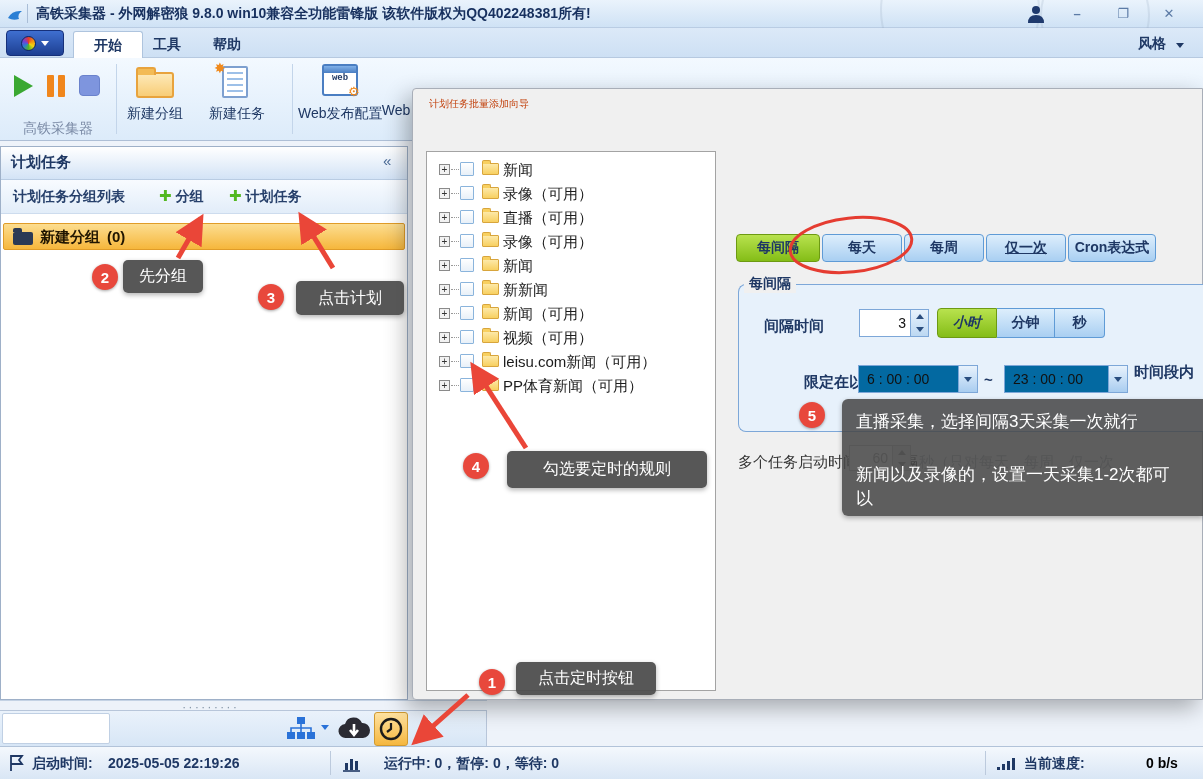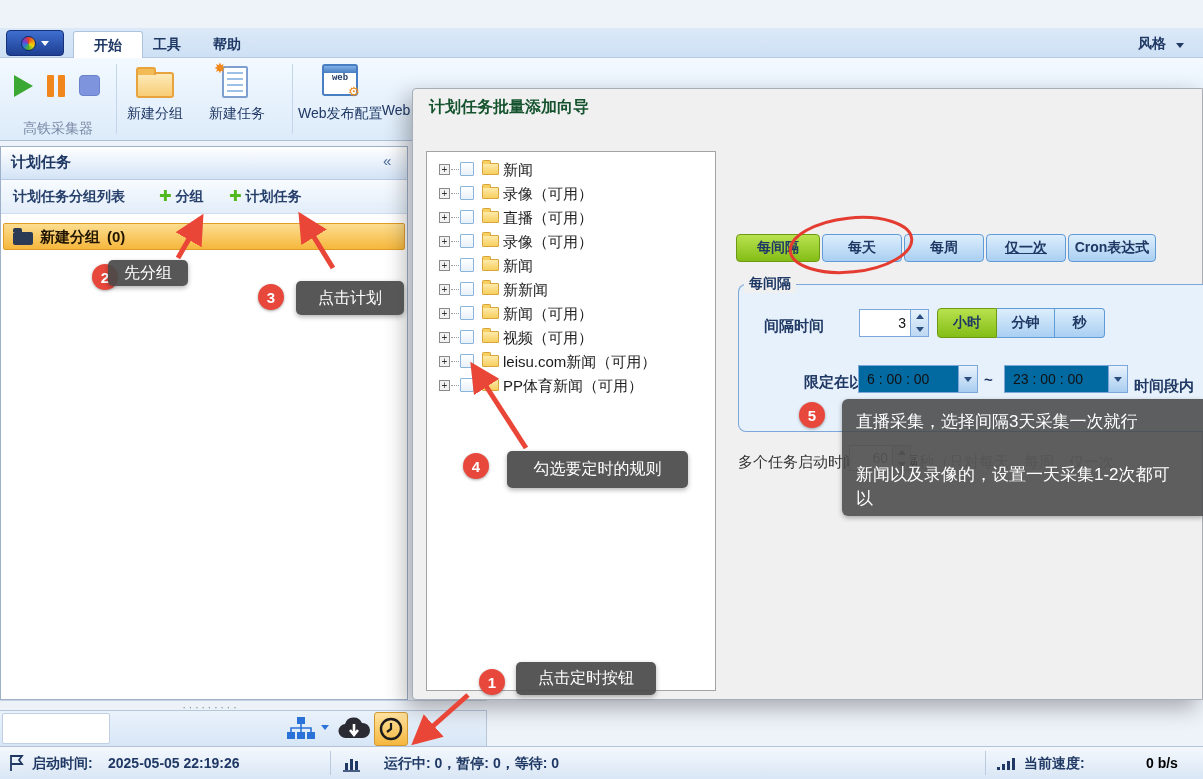--- a/index.html
+++ b/index.html
@@ -57,21 +57,21 @@
   #splitter .dots { position:absolute; left:182px; top:-2px; color:#8899aa; font-size:13px; letter-spacing:2px; }
   #btoolbar { left:0; top:710px; width:487px; height:36px; background:linear-gradient(#eaf2fb,#d7e6f6); border-top:1px solid #b8c6da; border-right:1px solid #b8c6da; }
   #clockbtn { position:absolute; left:374px; top:1px; width:34px; height:34px; border-radius:3px;
     background:linear-gradient(#ffe2a0,#f5b73f); border:1px solid #d19a30; display:flex; align-items:center; justify-content:center; }
   
   #statusbar { left:0; top:746px; width:1203px; height:33px; background:linear-gradient(#f4f8fd,#d9e6f5); border-top:1px solid #b2c3d9; font-size:14px; font-weight:700; color:#1f3864; }
   .sbsep { position:absolute; top:4px; width:1px; height:24px; background:#bccadd; }
   
   #dialog { left:412px; top:88px; width:791px; height:612px; background:#f0f0f0;
     border:1px solid #a8aeb8; border-radius:4px 0 0 4px; box-shadow:-6px 8px 22px rgba(0,0,0,.30); z-index:10; }
-  #dlg-title { position:absolute; left:16px; top:8px; font-size:16px; color:#14532d;font-weight:bold; }
+  #dlg-title { position:absolute; left:16px; top:8px; font-size:10px; color:#c2410c; }
   #dlg-sub { position:absolute; left:16px; top:36px; font-size:15px; color:#3c3c3c; }
   #treebox { position:absolute; left:13px; top:62px; width:290px; height:540px; background:#fff; border:1px solid #a3a3a3; }
   .tree-row { position:absolute; left:0; width:286px; height:24px; }
   .t-exp { position:absolute; left:12px; top:6px; width:11px; height:11px; background:#f2f2f2; border:1px solid #8a8a8a;
     font-size:10px; line-height:9px; text-align:center; color:#333; }
   .t-dots { position:absolute; left:24px; top:11px; width:8px; border-top:1px dotted #999; }
   .t-chk { position:absolute; left:33px; top:4px; width:14px; height:14px; background:linear-gradient(#ffffff,#e8f0f8); border:1px solid #8ab4dc; border-radius:1px; }
   .t-folder { position:absolute; left:55px; top:5px; width:17px; height:12px; background:linear-gradient(#fde9a8,#f8d060); border:1px solid #d8a53c; border-radius:1px; }
   .t-folder:before { content:""; position:absolute; left:-1px; top:-4px; width:7px; height:3px; background:#f8d060; border:1px solid #d8a53c; border-bottom:none; border-radius:2px 2px 0 0; }
   .t-label { position:absolute; left:76px; top:3px; font-size:15px; color:#1c1c1c; white-space:nowrap; }
@@ -83,41 +83,57 @@
   .gb-label { position:absolute; left:331px; top:186px; font-size:14px; font-weight:700; color:#1f3864; background:#f0f0f0; padding:0 5px; }
   .fieldlbl { position:absolute; font-size:15px; font-weight:700; color:#1f3864; white-space:nowrap; }
   .spinner { position:absolute; height:28px; background:#fff; border:1px solid #7da7d8; }
   .spin-val { position:absolute; right:22px; top:5px; font-size:14px; color:#111; }
   .spin-btns { position:absolute; right:0; top:0; width:18px; height:100%; border-left:1px solid #7da7d8;
     background:linear-gradient(#e8f2fc,#bcd8f2); display:flex; flex-direction:column; align-items:center; justify-content:space-around; }
   .tri-up { width:0; height:0; border-left:4px solid transparent; border-right:4px solid transparent; border-bottom:5px solid #2a4d7e; }
   .tri-dn { width:0; height:0; border-left:4px solid transparent; border-right:4px solid transparent; border-top:5px solid #2a4d7e; }
   .seg { height:30px; font-size:14px; font-weight:700; color:#1f3864; border:1px solid #5f9bd6;
     background:linear-gradient(#ddeefc,#a9cff2); display:flex; align-items:center; justify-content:center; }
-  .seg.sel { background:linear-gradient(#b8e24e,#84bd17); border-color:#6d9a12; }
+  .seg.sel { background:linear-gradient(#b8e24e,#84bd17); border-color:#6d9a12;font-style:italic; }
   .combo { position:absolute; height:28px; background:#0369a1; border:1px solid #7da7d8; }
   .combo .cv { position:absolute; left:8px; top:5px; font-size:14px; color:#111; white-space:nowrap; }
   .combo .cb { position:absolute; right:0; top:0; width:19px; height:100%; border-left:1px solid #7da7d8;
     background:linear-gradient(#e8f2fc,#a9cdf0); display:flex; align-items:center; justify-content:center; }
   .dis-suffix { color:#a9adb3; }
   
   .badge { position:absolute; width:26px; height:26px; border-radius:50%; background:#e8483c;
     color:#fff; font-size:15px; font-weight:700; display:flex; align-items:center; justify-content:center;
     box-shadow:0 1px 3px rgba(0,0,0,.35); z-index:20; }
   .tip { position:absolute; background:rgba(74,74,74,.93); color:#fff; border-radius:5px; font-size:16px;
     display:flex; align-items:center; justify-content:center; z-index:20; box-shadow:0 2px 5px rgba(0,0,0,.3); white-space:nowrap; }
   #tip5 { background:rgba(70,70,70,.86); z-index:20; }
   #tip5 .l { position:absolute; left:14px; font-size:17px; color:#fff; white-space:nowrap; }
   #overlay-svg { position:absolute; left:0; top:0; z-index:25; pointer-events:none; }
 </style>
 </head>
 <body>
 
 <div id="app">
 
+  <div class="abs" id="titlebar">
+    <div class="swirl" style="left:880px; top:-70px; width:160px; height:160px;"></div>
+    <div class="swirl" style="left:1040px; top:-40px; width:110px; height:110px;"></div>
+    <svg class="abs" style="left:7px; top:8px;" width="17" height="13">
+      <path d="M1 10 Q5 2 15 3 Q10 6 12 11 Q6 13 1 10 Z" fill="#2a7fd4"></path>
+    </svg>
+    <div class="abs" style="left:27px; top:4px; width:1px; height:19px; background:#a9bdd6;"></div>
+    <span class="ttl">高铁采集器 - 外网解密狼 9.8.0 win10兼容全功能雷锋版  该软件版权为QQ402248381所有!</span>
+    <svg class="abs" style="left:1026px; top:4px;" width="20" height="20">
+      <circle cx="10" cy="6" r="4" fill="#1f3a6e"></circle>
+        <path d="M2 19 Q2 11 10 11 Q18 11 18 19 Z" fill="#1f3a6e"></path>
+    </svg>
+    <div class="winbtn" style="left:1066px;">–</div>
+    <div class="winbtn" style="left:1112px;">❐</div>
+    <div class="winbtn" style="left:1158px;">✕</div>
+  </div>
 
   <div class="abs" id="tabrow">
     <div id="appbtn">
       <span class="pinwheel"></span>
       <span class="caret"></span>
     </div>
     <div class="ribtab sel" style="left:73px;">开始</div>
     <div class="ribtab" style="left:133px;">工具</div>
     <div class="ribtab" style="left:193px;">帮助</div>
     <div class="abs" style="left:1138px; top:7px; font-size:14px; font-weight:700; color:#1f3864;">
@@ -351,41 +367,41 @@
           <i class="tri-dn"></i>
         </span>
     </div>
     <div class="fieldlbl" style="left:571px; top:282px;">~</div>
     <div class="combo" style="left:591px; top:276px; width:124px;">
       <span class="cv">23 : 00 : 00</span>
       <span class="cb">
           <i class="tri-dn"></i>
         </span>
     </div>
-    <div class="fieldlbl" style="left:721px; top:288px;text-align:center;">时间段内</div>
+    <div class="fieldlbl" style="left:721px; top:274px;text-align:center;">时间段内</div>
 
     <div class="abs" style="left:325px; top:364px; font-size:15px; color:#333; white-space:nowrap;">多个任务启动时间依次间隔</div>
     <div class="spinner" style="left:436px; top:356px; width:62px; height:26px; background:#f4f4f4; border-color:#bfbfbf;">
       <span class="spin-val" style="color:#9a9a9a; top:4px;">60</span>
       <span class="spin-btns" style="border-color:#bfbfbf; background:#e4e4e4;">
           <i class="tri-up" style="border-bottom-color:#8a8a8a;"></i>
           <i class="tri-dn" style="border-top-color:#8a8a8a;"></i>
         </span>
     </div>
     <div class="abs dis-suffix" style="left:506px; top:364px; font-size:15px; white-space:nowrap;">秒（只对每天、每周、仅一次</div>
   </div>
 
   <div class="badge" style="left:92px; top:264px;">2</div>
-  <div class="tip" style="left:108px; top:260px; width:80px; height:26px;">先分组</div>
+  <div class="tip" style="left:123px; top:260px; width:80px; height:33px;">先分组</div>
 
   <div class="badge" style="left:258px; top:284px;">3</div>
   <div class="tip" style="left:296px; top:281px; width:108px; height:34px;">点击计划</div>
 
   <div class="badge" style="left:463px; top:453px;">4</div>
-  <div class="tip" style="left:507px; top:451px; width:181px; height:37px;">勾选要定时的规则</div>
+  <div class="tip" style="left:507px; top:451px; width:200px; height:37px;">勾选要定时的规则</div>
 
   <div class="badge" style="left:799px; top:402px;">5</div>
   <div class="tip" id="tip5" style="left:842px; top:399px; width:361px; height:117px; border-radius:6px 0 0 6px;">
     <span class="l" style="top:11px;">直播采集，选择间隔3天采集一次就行</span>
     <span class="l" style="top:64px;">新闻以及录像的，设置一天采集1-2次都可</span>
     <span class="l" style="top:88px;">以</span>
   </div>
 
   <div class="badge" style="left:479px; top:669px;">1</div>
   <div class="tip" style="left:516px; top:662px; width:140px; height:33px;">点击定时按钮</div>

